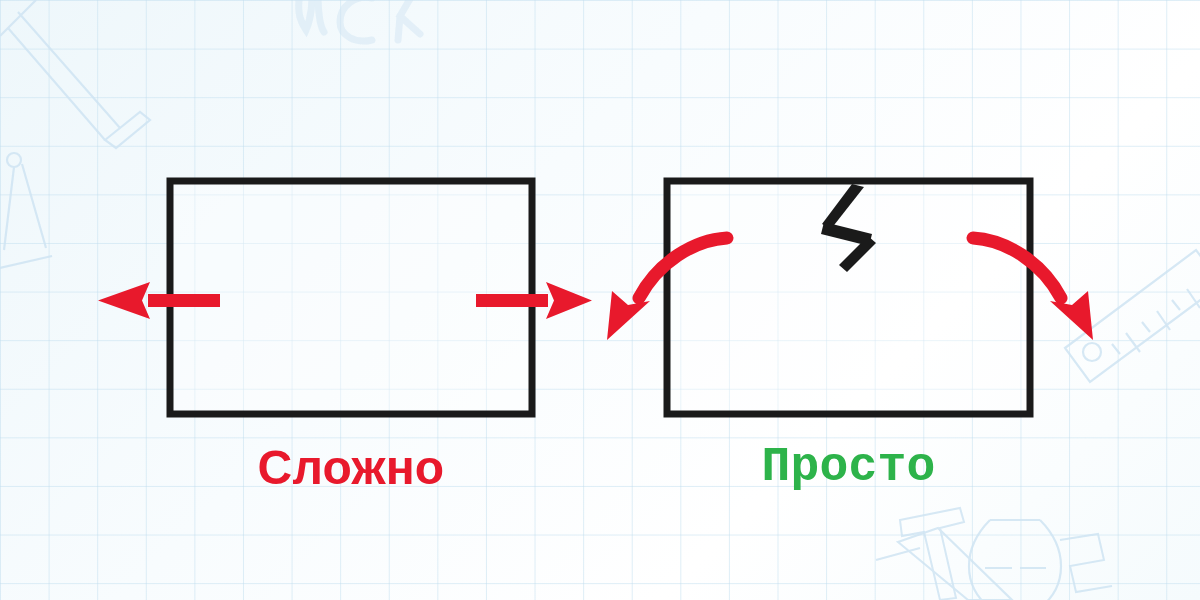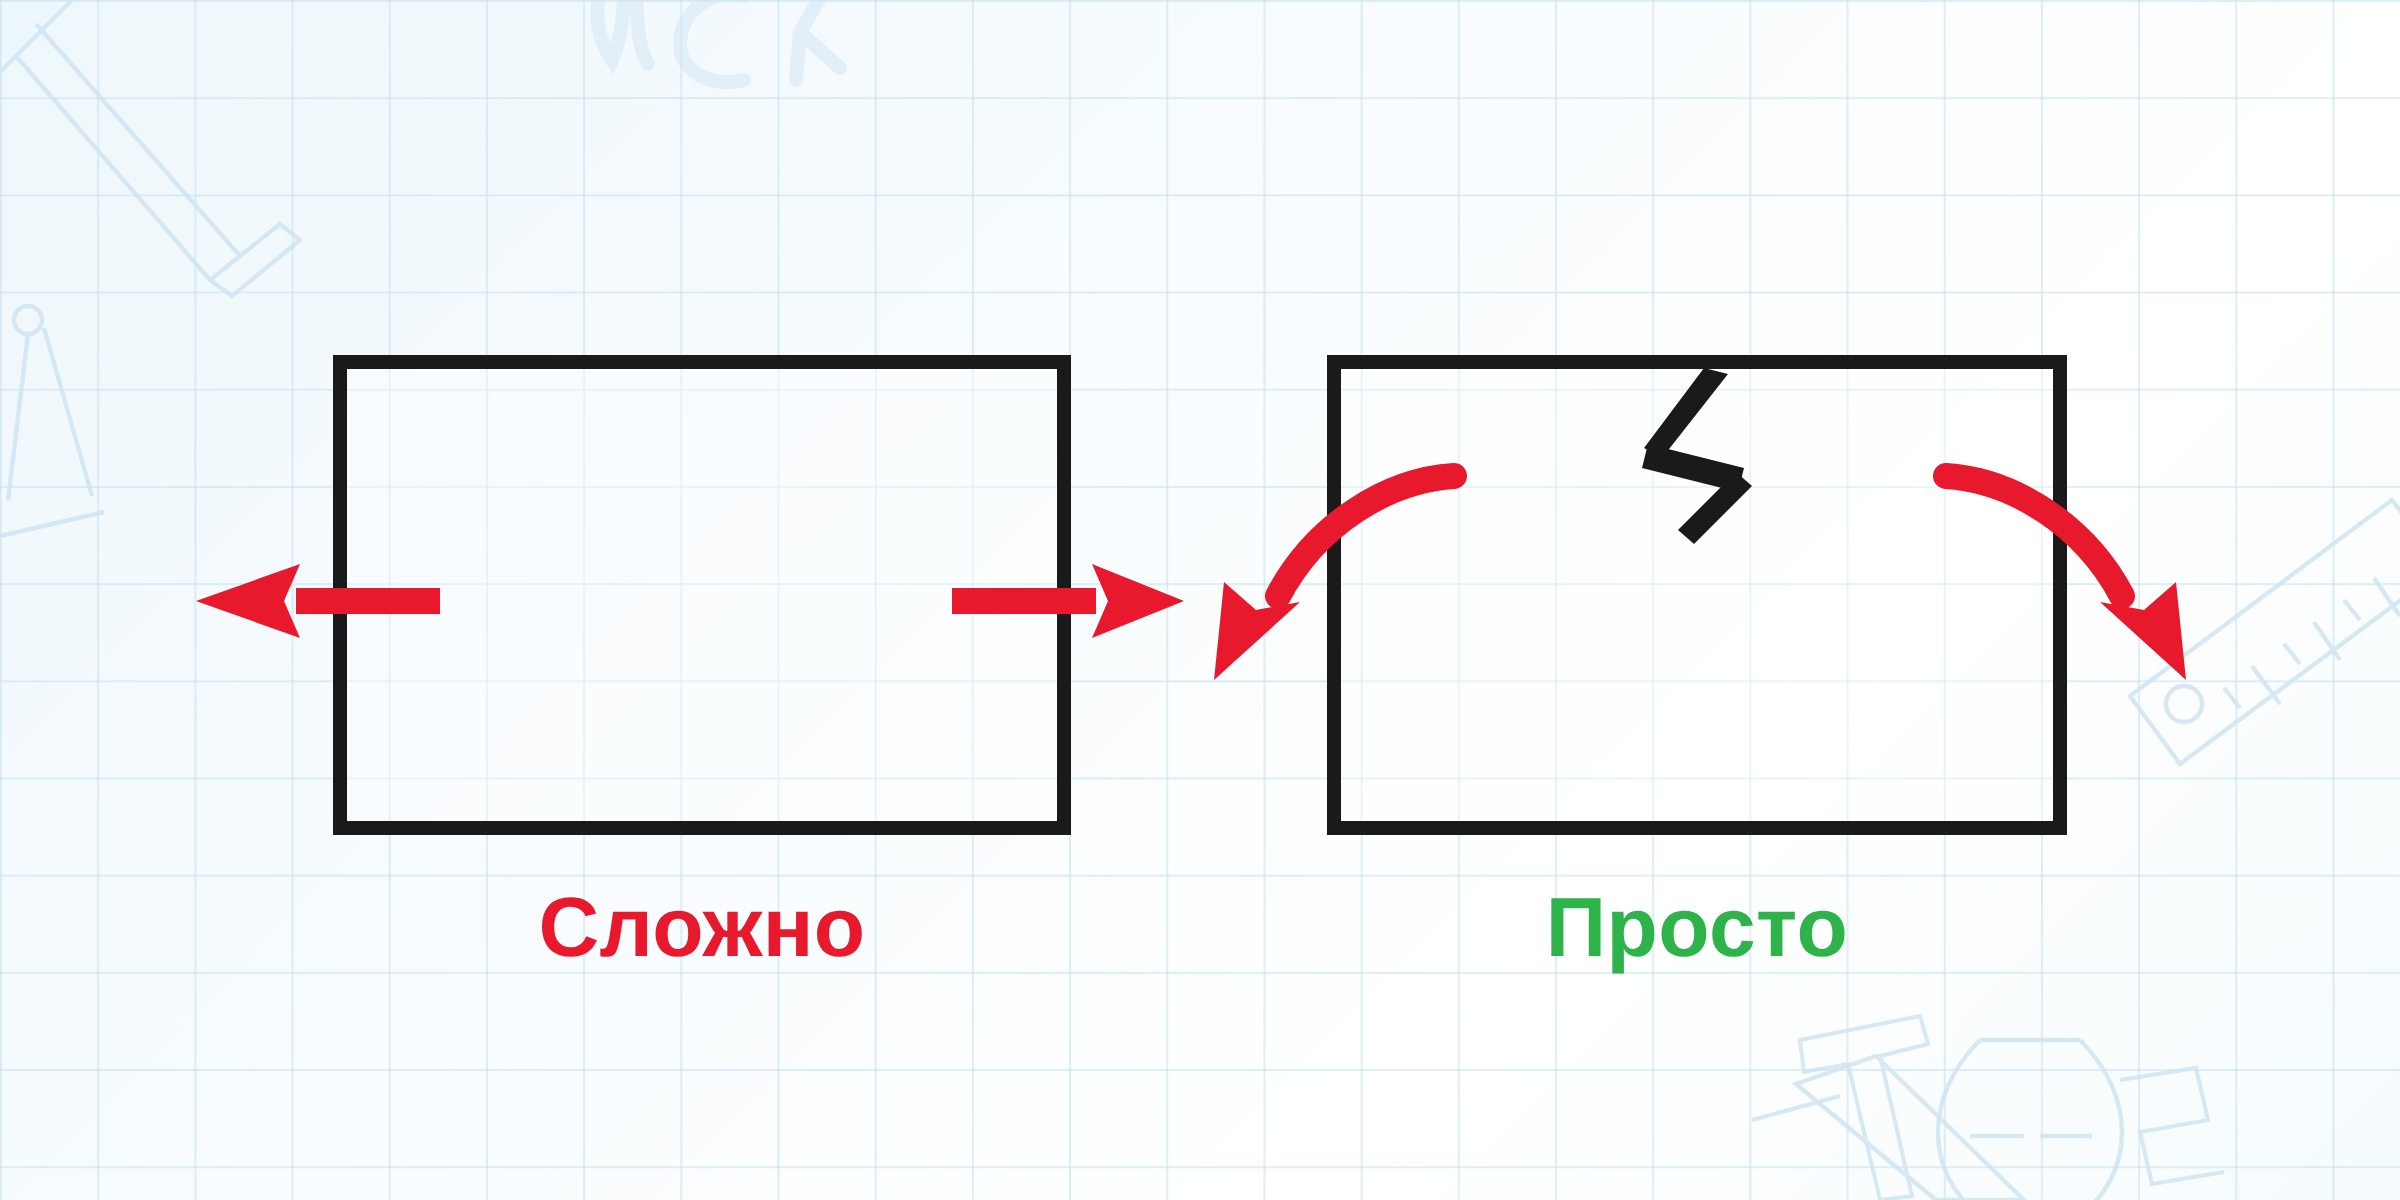--- a/index.html
+++ b/index.html
@@ -27,34 +27,35 @@
     position: absolute;
     left: 0;
     top: 0;
     width: 1200px;
     height: 600px;
   }
   #decor { pointer-events: none; }
   .caption {
     position: absolute;
     font-weight: 700;
-    font-size: 42px;
+    font-size: 48px;
     letter-spacing: 0.2px;
     white-space: nowrap;
     text-align: center;
   }
   #caption-left {
     left: 170px;
     width: 362px;
     top: 440px;
   }
   #caption-right {
     left: 667px;
     width: 363px;
     top: 440px;
+    font-family: Liberation Mono, monospace;
   }
 </style>
 </head>
 <body>
 
 <div id="stage">
 
   <svg id="decor" viewBox="0 0 1200 600">
     <g stroke="#cfe4f3" stroke-width="2.2" fill="none" opacity="0.85">
 

